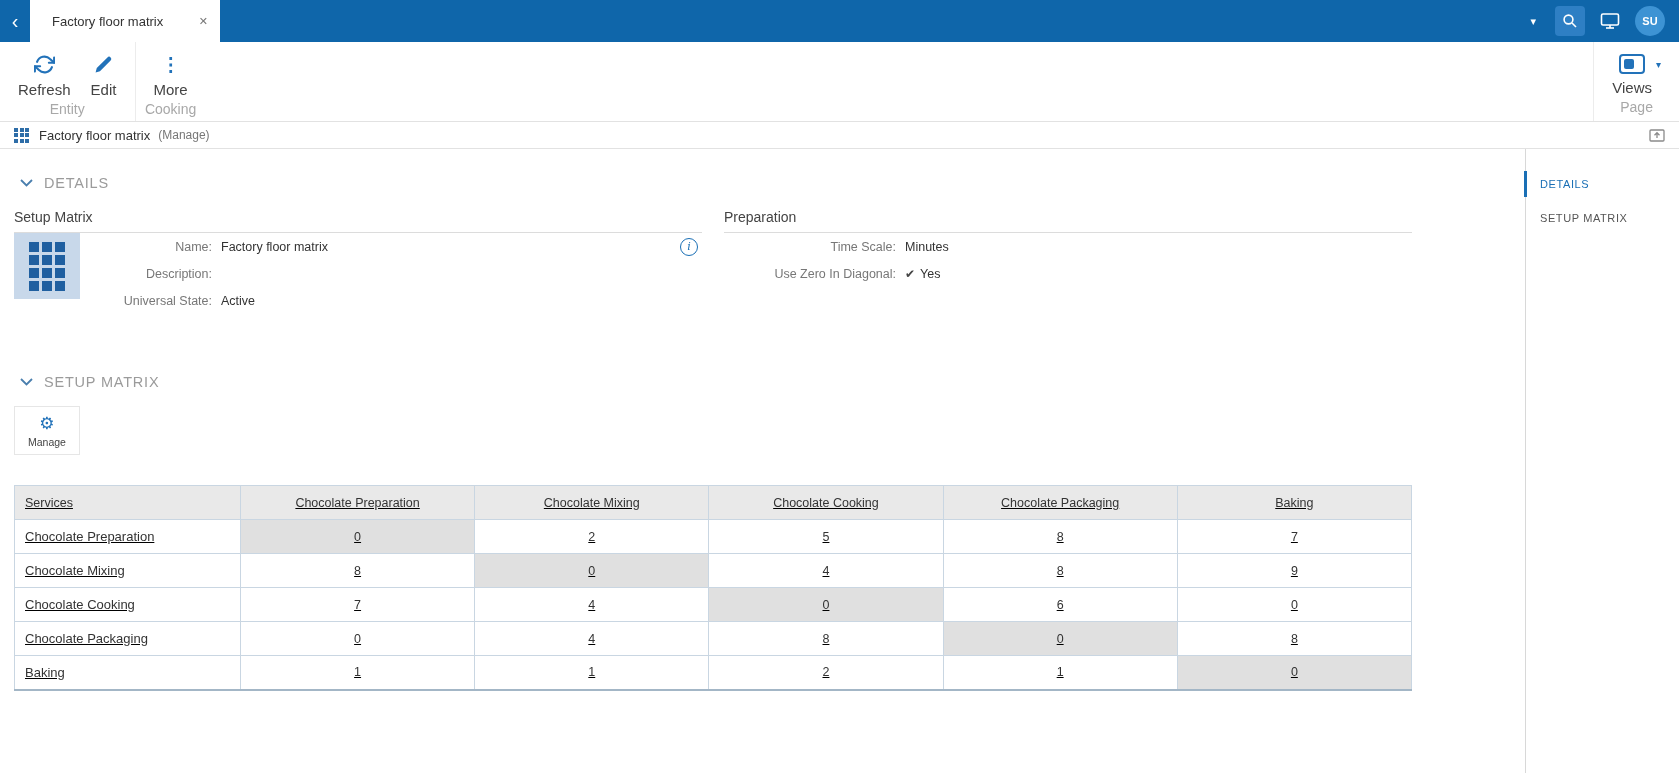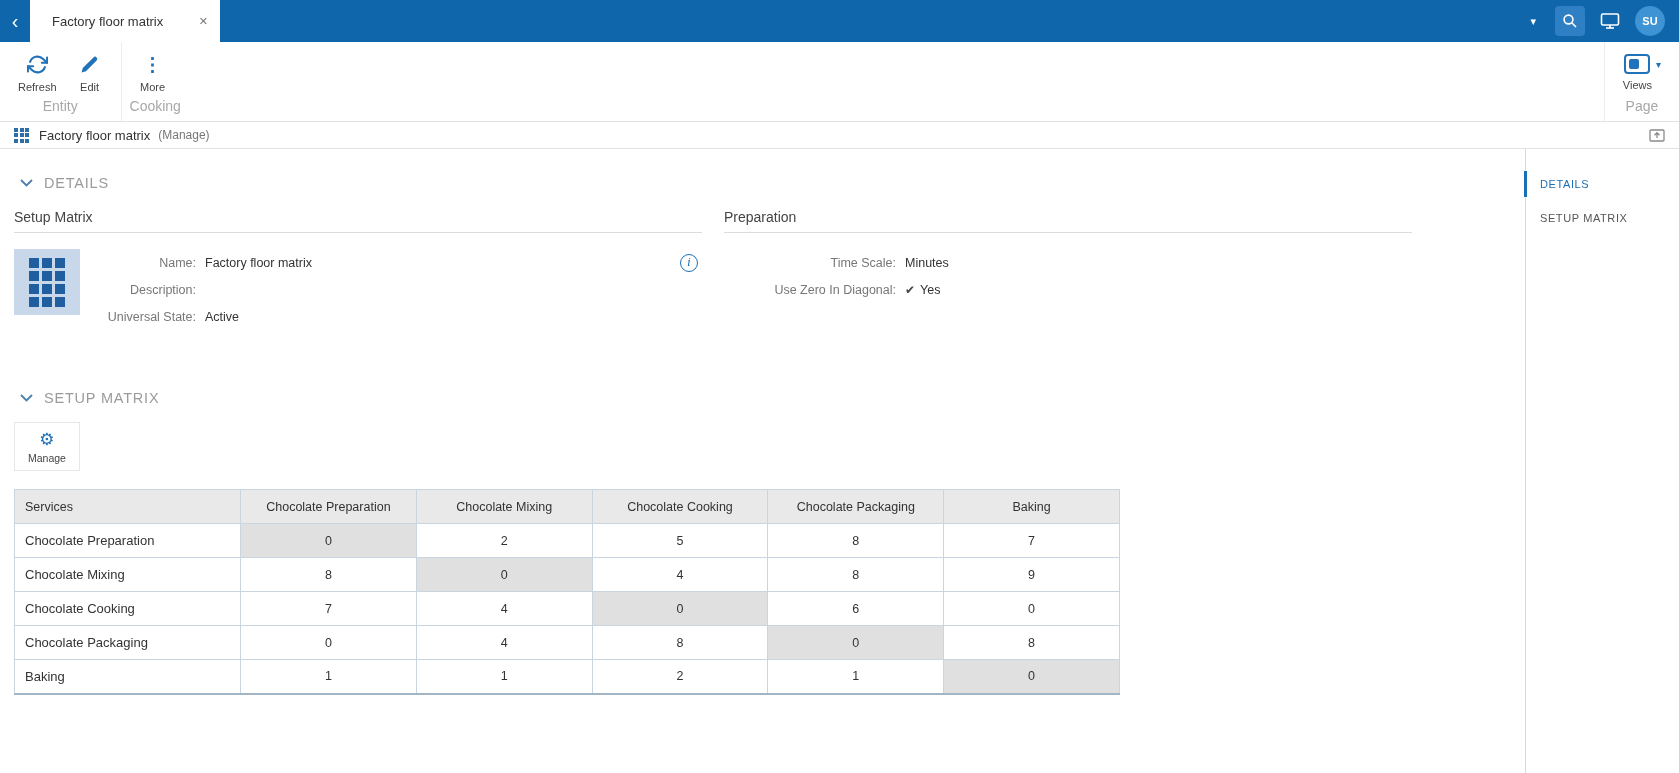--- a/index.html
+++ b/index.html
@@ -18,21 +18,21 @@
   .screen-btn { display:flex; align-items:center; cursor:pointer; }
   .avatar { width:30px; height:30px; border-radius:50%; background:#3d93d4; color:#fff; font-size:11px; font-weight:bold; display:flex; align-items:center; justify-content:center; cursor:pointer; }
 
   
   .toolbar { flex:0 0 80px; height:80px; background:#fff; border-bottom:1px solid #e2e2e2; display:flex; }
   .tgroup { display:flex; flex-direction:column; padding:6px 8px 2px; }
   .tgroup.bordered { border-left:1px solid #ececec; }
   .tbuttons { display:flex; flex:1; }
   .tbtn { display:flex; flex-direction:column; align-items:center; padding:4px 10px 0; gap:5px; cursor:pointer; min-width:46px; }
   .tbtn .ticon { height:24px; display:flex; align-items:center; justify-content:center; }
-  .tbtn-label { font-size:11px; color:#444; }
+  .tbtn-label { font-size:15px; color:#444; }
   .tcaption { font-size:14px; color:#a8a8a8; text-align:center; padding:3px 0 5px; }
   .toolbar-spacer { flex:1; }
   .more-glyph { font-size:19px; color:#2272b9; font-weight:bold; line-height:1; }
   .views-btn { flex-direction:row; align-items:flex-start; gap:4px; padding-top:6px; }
   .views-inner { display:flex; flex-direction:column; align-items:center; gap:5px; }
   .views-box { width:26px; height:20px; border:2px solid #2272b9; border-radius:4px; position:relative; }
   .views-box::after { content:""; position:absolute; left:3px; top:3px; width:10px; height:10px; background:#2272b9; border-radius:2px; }
   .views-caret { color:#2272b9; font-size:10px; margin-top:5px; }
 
   
@@ -50,38 +50,38 @@
   .nav-item { position:relative; padding:11px 4px 11px 14px; font-size:11px; letter-spacing:0.6px; color:#555; cursor:pointer; }
   .nav-item.active { color:#1a6fb5; }
   .nav-item.active::before { content:""; position:absolute; left:-2px; top:4px; bottom:4px; width:3px; background:#1a6fb5; }
 
   .section-heading { display:flex; align-items:center; gap:11px; margin:26px 0 0 6px; color:#9b9b9b; font-size:14.5px; letter-spacing:0.8px; }
   .sec-chevron { cursor:pointer; display:flex; align-items:center; }
 
   .cards { display:flex; gap:22px; margin-top:18px; }
   .card { flex:1; }
   .card-title { font-size:14px; color:#444; padding-bottom:7px; border-bottom:1px solid #dcdcdc; }
-  .card-body { display:flex; gap:16px; margin-top:16px; }
+  .card-body { display:flex; gap:32px; }
   .tile { width:66px; height:66px; background:#c8d8ea; display:grid; grid-template-columns:repeat(3,10px); grid-auto-rows:10px; gap:3px; align-content:center; justify-content:center; }
   .tile span { background:#1f5fa0; }
   .fields { flex:1; display:flex; flex-direction:column; }
   .frow { display:flex; align-items:center; min-height:27px; }
   .flabel { flex:0 0 100px; width:100px; text-align:right; font-size:12.5px; color:#777; }
   .flabel.wide { flex:0 0 172px; width:172px; }
   .fvalue { margin-left:9px; font-size:12.5px; color:#333; }
   .check-glyph { margin-left:9px; margin-right:-4px; font-size:12px; color:#444; }
   .info-icon { margin-left:auto; margin-right:4px; width:18px; height:18px; border:1.5px solid #1a6fb5; border-radius:50%; color:#1a6fb5; display:flex; align-items:center; justify-content:center; font-size:11px; font-style:italic; font-family:"DejaVu Serif", serif; cursor:pointer; }
 
   .manage-wrap { margin-top:16px; display:inline-flex; border:1px solid #e6e6e6; }
   .manage-btn { display:flex; flex-direction:column; align-items:center; padding:8px 13px 6px; gap:4px; cursor:pointer; }
   .gear-glyph { color:#2272b9; font-size:17px; line-height:1; }
   .manage-label { font-size:10.5px; color:#444; }
 
   
-  .matrix { margin-top:18px; border-collapse:collapse; width:1106px; table-layout:fixed; }
+  .matrix { margin-top:30px; border-collapse:collapse; width:1398px; table-layout:fixed;text-decoration:underline; }
   .matrix th, .matrix td { border:1px solid #c9d6e2; height:34px; font-size:12.5px; color:#333; font-weight:normal; }
   .matrix thead th { background:#e9e9e9; text-align:center; }
   .matrix thead th.svc-col { text-align:left; padding-left:10px; }
   .matrix td.svc-cell { text-align:left; padding-left:10px; font-size:13px; }
   .matrix td.val-cell { text-align:center; }
   .matrix td.val-cell.diagonal { background:#e0e0e0; }
   .matrix tbody tr:last-child td { border-bottom:2px solid #a3b6c6; }
 </style>
 </head>
 <body>

